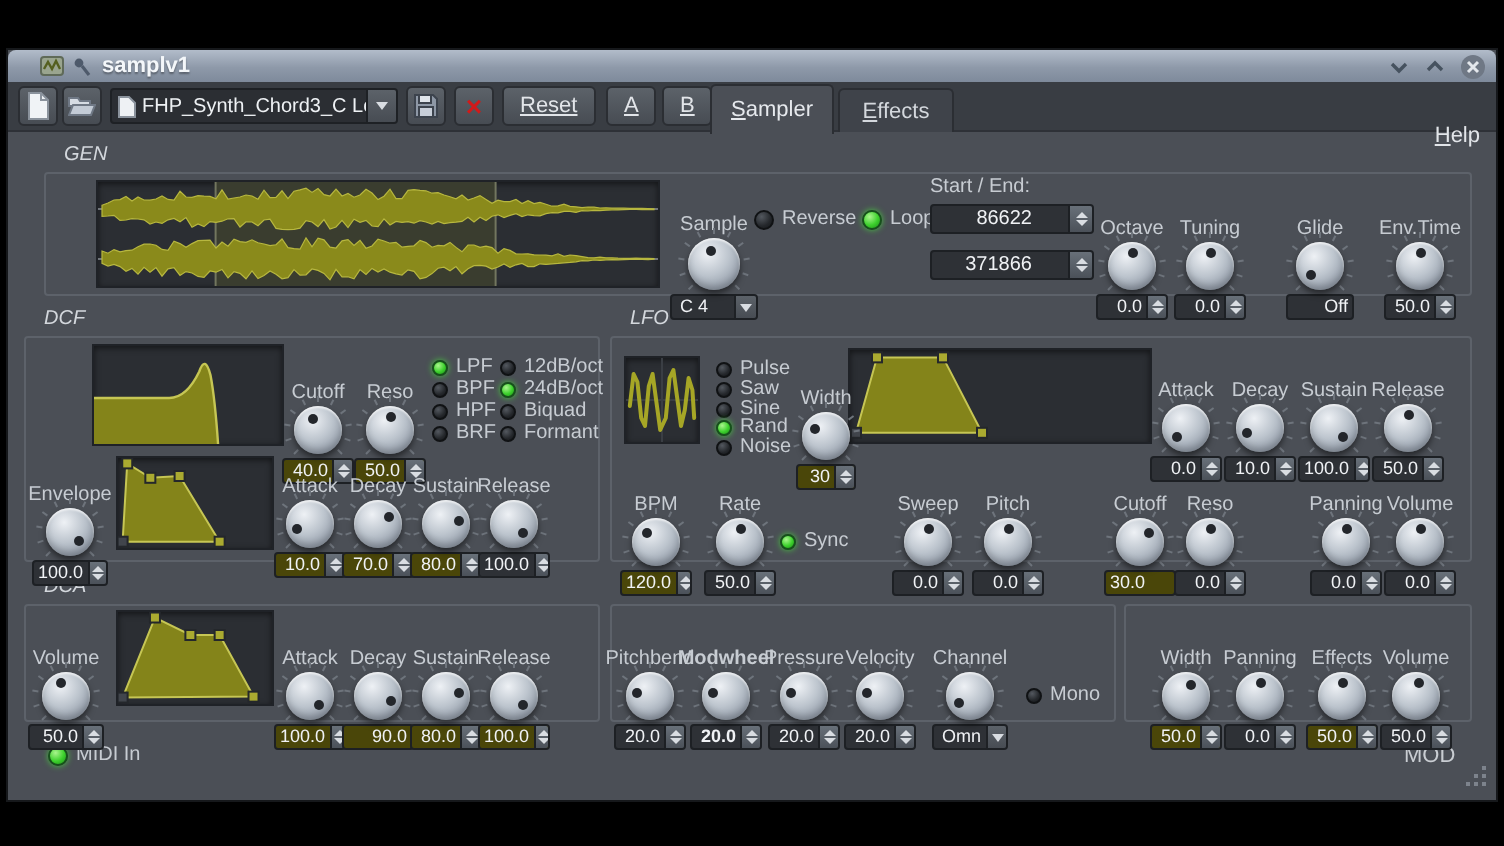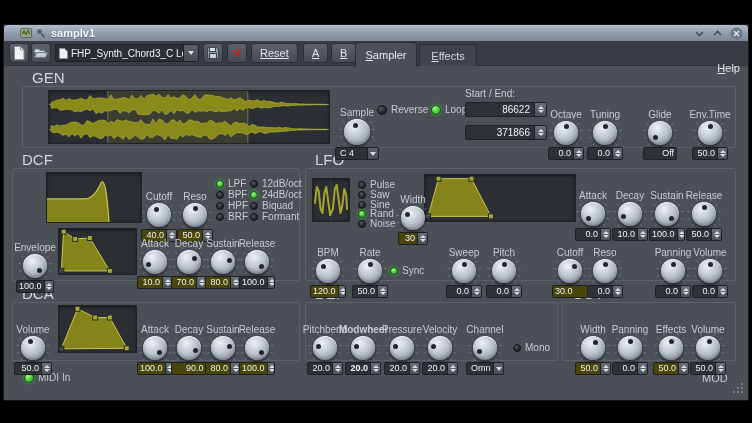--- a/index.html
+++ b/index.html
@@ -16,21 +16,21 @@
   .txtbtn{width:auto;padding:0 8px;text-decoration:underline;}
   .combo{position:absolute;background:#2b2e33;border:1px solid #1e2125;border-radius:2px;display:flex;align-items:center;overflow:hidden;}
   .combo .ctext{flex:1;font-size:10px;color:#eef1f4;padding-left:3px;white-space:nowrap;overflow:hidden;}
   .combo-arrow{width:15px;align-self:stretch;background:linear-gradient(#5c6269,#474c53);border-left:1px solid #1e2125;display:flex;align-items:center;justify-content:center;flex:none;}
   .combo-arrow::after{content:"";border-left:3px solid transparent;border-right:3px solid transparent;border-top:4px solid #d9dde2;}
   .tab{position:absolute;display:flex;align-items:center;justify-content:center;font-size:11px;color:#e6e9ed;border:1px solid #2b2e33;border-bottom:none;border-radius:3px 3px 0 0;z-index:3;}
   .tab.active{background:#4b4f56;}
   .tab.inactive{background:#3f434a;color:#d4d8dd;}
   .help{position:absolute;right:8px;top:21px;font-size:11px;color:#e2e5e9;}
   .group{position:absolute;border:1px solid #5d626a;border-radius:2px;}
-  .gtitle{position:absolute;font-size:15px;color:#d3d7dc;height:13px;line-height:13px;}
+  .gtitle{position:absolute;font-size:10px;color:#d3d7dc;height:13px;line-height:13px;font-style:italic;}
   .display{position:absolute;background:#2b2e33;border:1px solid #1f2227;box-shadow:inset 0 1px 3px rgba(0,0,0,.55);}
   .display svg{display:block;}
   .comp{position:absolute;text-align:center;margin-top:17px;}
   .klabel{font-size:10px;line-height:11px;height:11px;color:#c7ccd2;white-space:nowrap;}
   .kwrap{position:relative;margin:1px auto 0;}
   .ticks{position:absolute;left:-6px;top:-6px;pointer-events:none;}
   .ticks line{stroke:#6e747c;stroke-width:1;}
   .knob{position:absolute;left:0;top:0;right:0;bottom:0;border-radius:50%;background:radial-gradient(circle at 38% 30%,#eef1f5,#bcc4cd 45%,#99a2ae 72%,#7c8694);box-shadow:0 2px 3px rgba(0,0,0,.5),inset 0 1px 1px rgba(255,255,255,.7),inset 0 -2px 3px rgba(0,0,0,.18);}
   .kdot{position:absolute;width:5px;height:5px;border-radius:50%;background:#23262b;}
   .vbox{height:13px;margin:2px auto 0;background:#2e3136;border:1px solid #1d2024;border-radius:2px;display:flex;align-items:stretch;overflow:hidden;}
@@ -42,21 +42,21 @@
   .sdn{width:0;height:0;border-left:3px solid transparent;border-right:3px solid transparent;border-top:3px solid #d9dde2;}
   .radio{position:absolute;display:flex;align-items:center;gap:4px;height:10px;}
   .led{width:8px;height:8px;border-radius:50%;flex:none;}
   .led.big{width:10px;height:10px;}
   .led.on{background:radial-gradient(circle at 35% 30%,#a9f58d,#3cd02c 55%,#1d8c1a);box-shadow:0 0 3px rgba(70,220,60,.85);border:1px solid #16521a;}
   .led.off{background:radial-gradient(circle at 35% 30%,#53585f,#24272b 60%,#141619);border:1px solid #101214;}
   .rlabel{font-size:10px;color:#c7ccd2;white-space:nowrap;line-height:10px;}
   .rlabel.big{font-size:10px;}
   .slabel{position:absolute;font-size:10px;color:#c7ccd2;}
   .sfield{position:absolute;height:15px;background:#2e3136;border:1px solid #1d2024;border-radius:2px;display:flex;align-items:stretch;overflow:hidden;}
-  .sfield .vtext{font-size:10px;line-height:13px;padding-right:4px;}
+  .sfield .vtext{font-size:10px;line-height:13px;padding-right:18px;}
   .sfield .spin{width:12px;}
   .modlbl{position:absolute;font-size:11px;color:#c9cdd2;}
   .gr-dot{position:absolute;left:729px;top:366px;width:2px;height:2px;background:#7d838c;box-shadow:8px -8px #7d838c,4px -4px #7d838c,8px -4px #7d838c,4px 0 #7d838c,8px 0 #7d838c;}
 </style>
 </head>
 <body>
 
 <div id="window">
   <div class="titlebar">
     <span class="tbicon">

